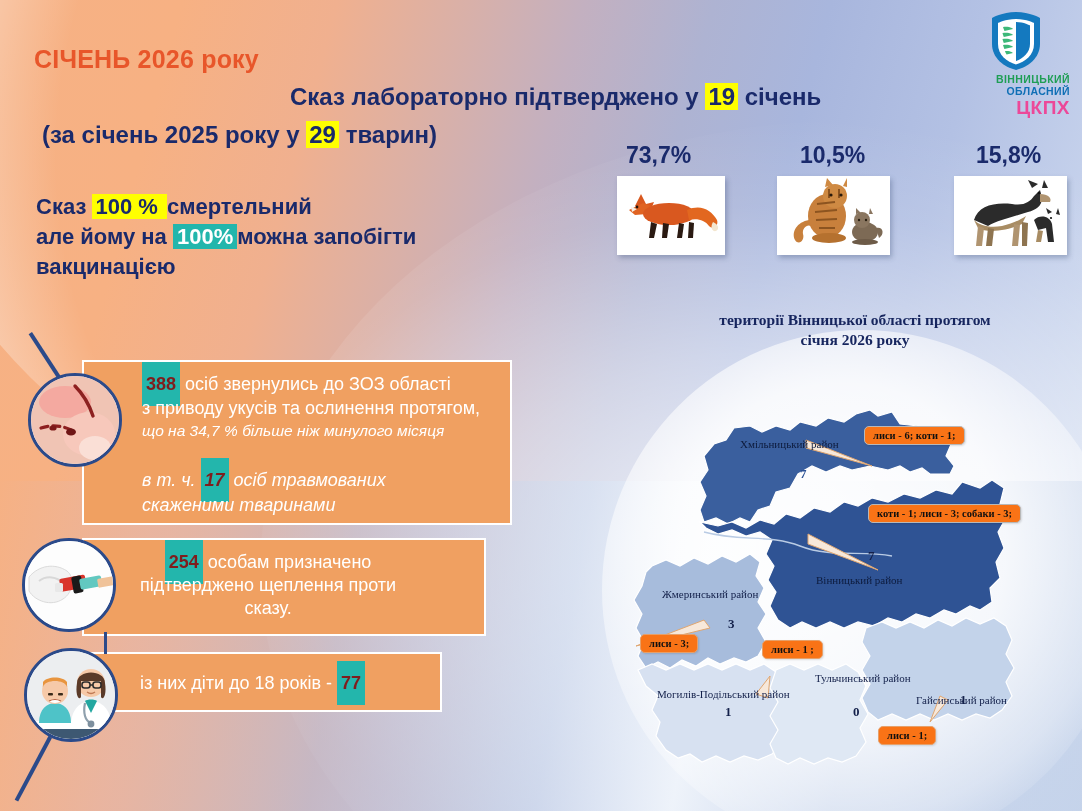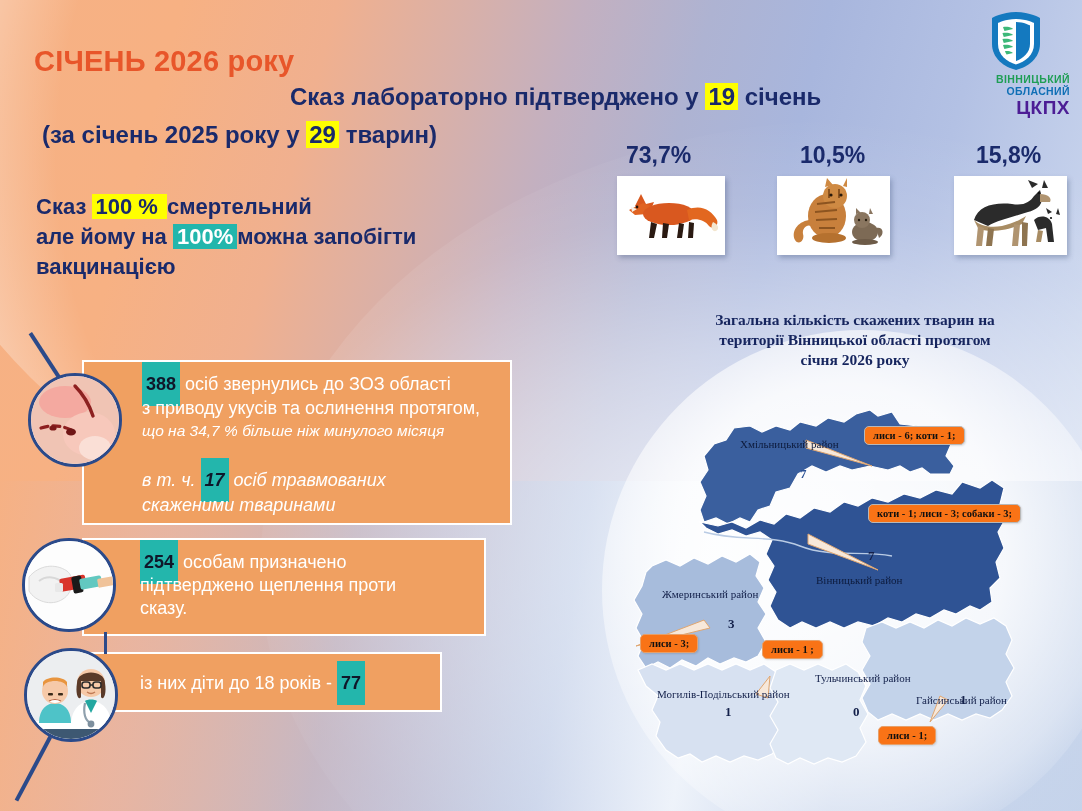--- a/index.html
+++ b/index.html
@@ -33,35 +33,35 @@
       rgba(190,190,210,.55) 32%, rgba(215,226,243,.65) 52%,
       rgba(245,249,253,.85) 64%, rgba(200,214,236,.7) 78%,
       rgba(185,202,230,.7) 100%);}
   .bg-oval{position:absolute;right:-40px;top:330px;width:520px;height:520px;border-radius:50%;
     background:radial-gradient(circle at 46% 42%,
       rgba(255,255,255,.95) 0%, rgba(255,255,255,.82) 40%,
       rgba(255,255,255,.35) 66%, rgba(255,255,255,0) 78%);}
   .hl-yellow{background:#ffff00;color:#1a2a6b;padding:0 3px;}
   .hl-teal{background:#23b6ac;color:#ffffff;padding:0 4px;margin-top:43px;}
 
-  .month-title{position:absolute;left:34px;top:45px;font-size:29px;font-weight:bold;
+  .month-title{position:absolute;left:34px;top:45px;font-size:25px;font-weight:bold;
     color:#e8562a;letter-spacing:.2px;}
   .lab-line{position:absolute;left:290px;top:83px;font-size:24px;font-weight:bold;color:#1a2a6b;white-space:nowrap;}
   .prev-line{position:absolute;left:42px;top:121px;font-size:24px;font-weight:bold;color:#1a2a6b;white-space:nowrap;}
 
   .fatal-block{position:absolute;left:36px;top:192px;font-size:22px;font-weight:bold;
     color:#1a2a6b;line-height:30px;}
   .fatal-block div{white-space:nowrap;}
 
   
   .logo{position:absolute;left:962px;top:10px;width:108px;height:104px;text-align:right;}
   .logo .shield{display:block;margin:0 auto;}
   .logo .l1{font-size:10.5px;font-weight:bold;color:#1f9e55;letter-spacing:.4px;line-height:12px;margin-top:1px;}
   .logo .l2{font-size:10.5px;font-weight:bold;color:#0f6fb5;letter-spacing:.4px;line-height:12px;}
-  .logo .l3{font-size:19px;font-weight:bold;color:#4c1d95;letter-spacing:.5px;line-height:21px;}
+  .logo .l3{font-size:19px;font-weight:bold;color:#ec4899;letter-spacing:.5px;line-height:21px;}
 
   
   .pct{position:absolute;font-size:23px;font-weight:bold;color:#1a2a6b;}
   .photo{position:absolute;background:#fff;box-shadow:2px 3px 5px rgba(40,60,100,.30);overflow:hidden;}
   .photo svg{display:block;}
 
   
   .map-title{position:absolute;left:660px;top:310px;width:390px;text-align:center;
     font-family:"Liberation Serif",serif;font-size:15.5px;font-weight:bold;color:#16255e;line-height:20px;}
   .map-wrap{position:absolute;left:600px;top:370px;width:482px;height:441px;}
@@ -81,21 +81,21 @@
     background:#ffffff;box-sizing:border-box;}
   .bubble svg{display:block;}
   .stalk{position:absolute;background:#2b4a8a;transform-origin:0 0;}
 
   .b1l1{font-size:18px;line-height:24px;}
   .b1l2{font-size:18px;line-height:24px;}
   .b1l3{font-size:15.5px;font-style:italic;line-height:22px;}
   .b1l4{font-size:18px;font-style:italic;line-height:25px;}
   .b2l{font-size:18px;line-height:23px;}
   .b3l{font-size:18px;line-height:23px;}
-  .numchip{background:#23b6ac;color:#0f172a;font-weight:bold;padding:12px 4px;}
+  .numchip{background:#23b6ac;color:#7f1d1d;font-weight:bold;padding:12px 4px;}
 </style>
 </head>
 <body>
 
 <div id="stage">
 
   <div class="bg-base"></div>
   <div class="bg-glow-top"></div>
   <div class="bg-glow-mid"></div>
   <div class="bg-bottom"></div>
@@ -197,21 +197,20 @@
       <path d="M60 48 L58 70 L64 70 L66 49 Z" fill="#b09470"></path>
       <path d="M68 46 L68 70 L73 70 L74 47 Z" fill="#8e7450"></path>
       <path d="M80 44 C86 38 96 40 98 48 L100 66 L94 66 L92 52 L84 54 Z" fill="#2b2b2b"></path>
       <path d="M84 54 L82 66 L87 66 L89 55 Z" fill="#a88c63"></path>
       <path d="M94 38 L92 32 L98 36 Z M102 38 L104 32 L106 39 Z" fill="#2b2b2b"></path>
       <circle cx="97" cy="42" r="1.1" fill="#111"></circle>
     </svg>
   </div>
 
   <div class="map-title">
-    <div>Загальна кількість скажених тварин на</div>
     <div>території Вінницької області протягом</div>
     <div>січня 2026 року</div>
   </div>
 
   <div class="map-wrap">
     <svg width="482" height="441" viewBox="0 0 482 441">
 
       <path d="M270 40 L278 46 L292 42 L300 54 L318 56 L330 66 L346 62 L352 72
                L346 86 L354 96 L350 104 L330 104 L322 98 L310 102 L300 96
                L288 100 L270 96 L252 100 L240 96 L226 102 L212 96 L198 104
@@ -310,21 +309,21 @@
       <ellipse cx="58" cy="58" rx="26" ry="22" fill="#f7c8bb"></ellipse>
       <ellipse cx="64" cy="72" rx="16" ry="12" fill="#fadfd6"></ellipse>
       <path d="M44 10 C52 18 58 28 62 40" stroke="#8d2020" stroke-width="3.4" fill="none" stroke-linecap="round"></path>
       <path d="M10 52 C22 48 34 50 44 56" stroke="#8d2020" stroke-width="3.2" fill="none" stroke-linecap="round" stroke-dasharray="7 5"></path>
       <ellipse cx="40" cy="56" rx="5" ry="3.5" fill="#6f1616"></ellipse>
       <ellipse cx="22" cy="52" rx="3.6" ry="2.6" fill="#7d1a1a"></ellipse>
     </svg>
   </div>
 
   <div class="infobox" style="left:82px;top:538px;width:404px;height:98px;">
-    <div class="ib-text" style="position:absolute;left:56px;top:11px;">
+    <div class="ib-text" style="position:absolute;left:56px;top:11px;text-align:center;">
       <div class="b2l"><span class="numchip">254</span><span> особам призначено</span></div>
       <div class="b2l">підтверджено щеплення проти</div>
       <div class="b2l">сказу.</div>
     </div>
   </div>
 
   <div class="bubble" style="left:22px;top:538px;width:94px;height:94px;">
     <svg width="88" height="88" viewBox="0 0 88 88">
       <rect width="88" height="88" fill="#fdfdfd"></rect>
       <path d="M4 36 C14 24 30 22 42 30 C50 36 48 52 38 58 C26 66 10 60 4 50 Z" fill="#f2f2f2" stroke="#dadada" stroke-width="1"></path>

